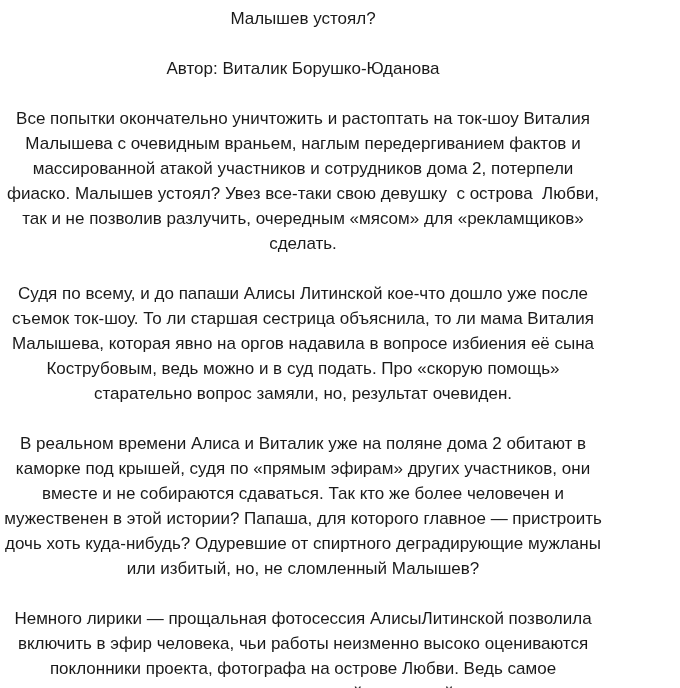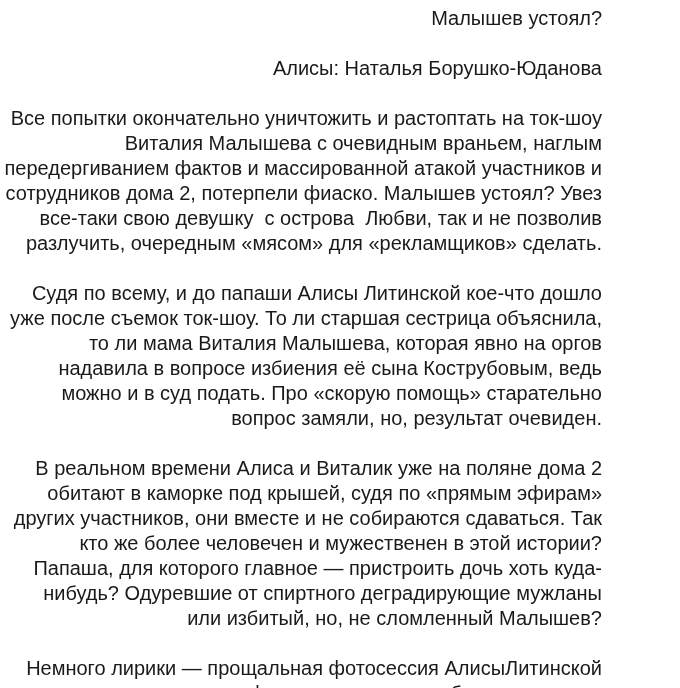--- a/index.html
+++ b/index.html
@@ -15,27 +15,27 @@
     color: #1a1a1a;
     -webkit-font-smoothing: antialiased;
   }
   .article {
     box-sizing: border-box;
     width: 680px;
     padding: 6px 78px 0 4px;
   }
   .line,
   .para {
-    font-size: 20px;
+    font-size: 17px;
     line-height: 25px;
     font-weight: 400;
     margin: 0;
     white-space: pre-wrap;
     word-wrap: break-word;
-    text-align: right;
+    text-align: center;
   }
   .title {
     margin: 0 0 25px 0;
   }
   .byline {
     margin: 0 0 25px 0;
   }
   .para {
     margin: 8px 0 25px 0;
   }
@@ -43,21 +43,21 @@
     margin-bottom: 0;
   }
 </style>
 </head>
 <body>
 
 <div class="article">
 
   <div class="line title">Малышев устоял?</div>
 
-  <div class="line byline">Алисы: Наталья Борушко-Юданова</div>
+  <div class="line byline">Автор: Виталик Борушко-Юданова</div>
 
   <p class="para">Все попытки окончательно уничтожить и растоптать на ток-шоу Виталия Малышева с очевидным враньем, наглым передергиванием фактов и массированной атакой участников и сотрудников дома 2, потерпели фиаско. Малышев устоял? Увез все-таки свою девушку  с острова  Любви, так и не позволив разлучить, очередным «мясом» для «рекламщиков» сделать.</p>
 
   <p class="para">Судя по всему, и до папаши Алисы Литинской кое-что дошло уже после съемок ток-шоу. То ли старшая сестрица объяснила, то ли мама Виталия Малышева, которая явно на оргов надавила в вопросе избиения её сына Кострубовым, ведь можно и в суд подать. Про «скорую помощь» старательно вопрос замяли, но, результат очевиден.</p>
 
   <p class="para">В реальном времени Алиса и Виталик уже на поляне дома 2 обитают в каморке под крышей, судя по «прямым эфирам» других участников, они вместе и не собираются сдаваться. Так кто же более человечен и мужественен в этой истории? Папаша, для которого главное — пристроить дочь хоть куда-нибудь? Одуревшие от спиртного деградирующие мужланы или избитый, но, не сломленный Малышев?</p>
 
   <p class="para">Немного лирики — прощальная фотосессия АлисыЛитинской позволила включить в эфир человека, чьи работы неизменно высоко оцениваются поклонники проекта, фотографа на острове Любви. Ведь самое эстетически красивое и интересное на этой съемочной площадке — его отличные кадры, плюс еще работа операторов. Спасибо и за это, он реально профессионал своего дела, могли бы и какой сюжет с выходными данными организовать, фотограф этого достоин.</p>
 
 </div>

